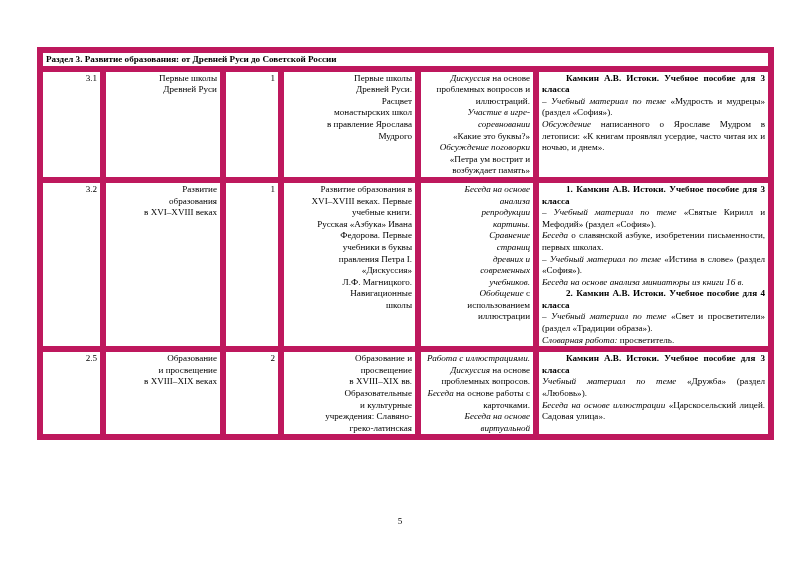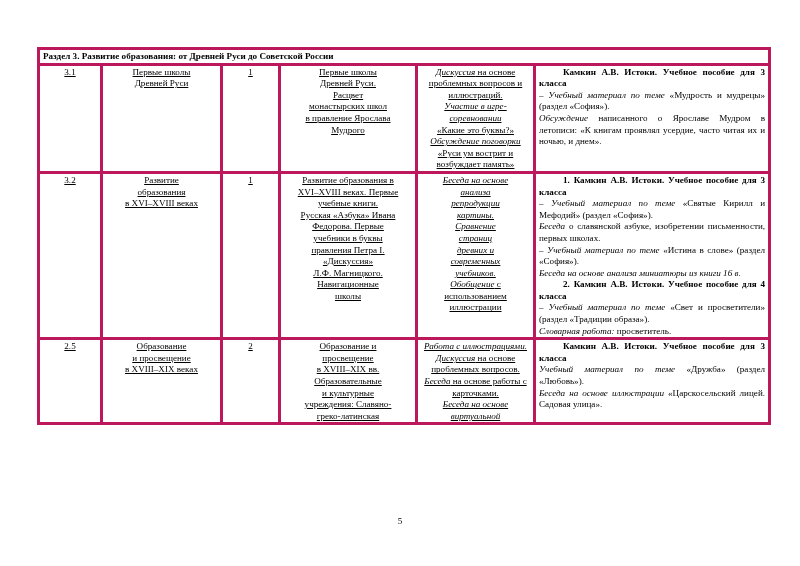--- a/index.html
+++ b/index.html
@@ -24,42 +24,42 @@
   }
   table.doc-table {
     position: absolute;
     left: 37px;
     top: 47px;
     width: 731px;
     border-collapse: collapse;
     table-layout: fixed;
   }
   table.doc-table td {
-    border: 3px solid #be185d;
+    border: 6px solid #be185d;
     vertical-align: top;
     padding: 1px 3px 0 3px;
     font-size: 9.1px;
     line-height: 11.6px;
   }
   
   col.c-num    { width: 63px; }
   col.c-topic  { width: 120px; }
   col.c-hours  { width: 58px; }
   col.c-content{ width: 137px; }
   col.c-act    { width: 118px; }
   col.c-res    { width: 235px; }
 
   td.section-head {
     font-weight: bold;
     text-align: left;
     padding: 2px 4px 2px 6px;
     font-size: 9.3px;
     line-height: 12px;
   }
-  td.center { text-align: center; text-decoration: underline; }
+  td.center { text-align: right; }
   td.just   { text-align: justify; text-justify: inter-word; }
 
   .it { font-style: italic; }
   .bd { font-weight: bold; margin-left: 24px; }
 
   .pagenum {
     position: absolute;
     left: 0;
     top: 516px;
     width: 800px;
@@ -108,21 +108,21 @@
           <span>Мудрого</span>
         </td>
         <td class="center">
           <span class="it">Дискуссия</span><span> на основе</span><br>
           <span>проблемных вопросов и</span><br>
           <span>иллюстраций.</span><br>
           <span class="it">Участие в игре-</span><br>
           <span class="it">соревновании</span><br>
           <span>«Какие это буквы?»</span><br>
           <span class="it">Обсуждение поговорки</span><br>
-          <span>«Руси ум вострит и</span><br>
+          <span>«Петра ум вострит и</span><br>
           <span>возбуждает память»</span>
         </td>
         <td class="just">
           <span class="bd">Камкин А.В. Истоки. Учебное пособие для 3 класса</span><br>
           <span class="it">– Учебный материал по теме</span><span> «Мудрость и мудрецы» (раздел «София»).</span><br>
           <span class="it">Обсуждение</span><span> написанного о Ярославе Мудром в летописи: «К книгам проявлял усердие, часто читая их и ночью, и днем».</span>
         </td>
       </tr>
 
       <tr>

